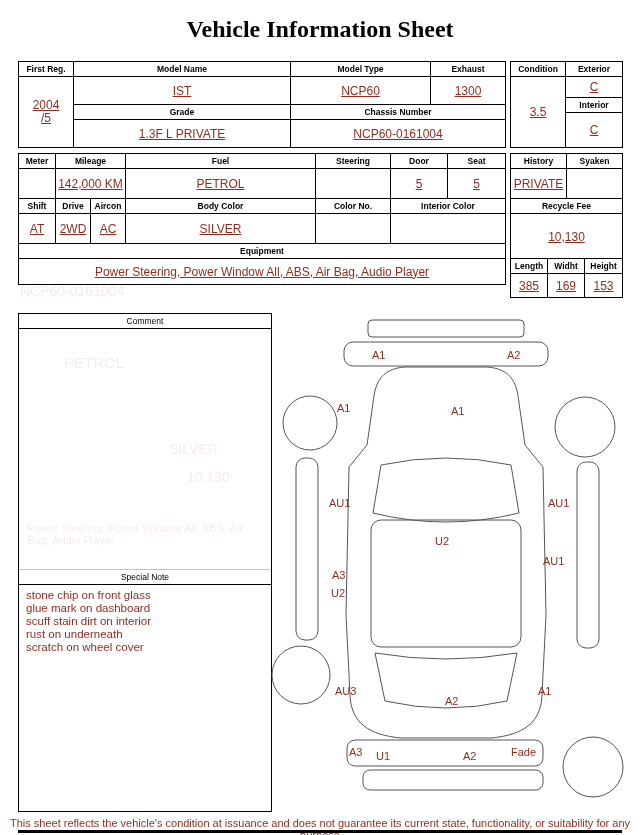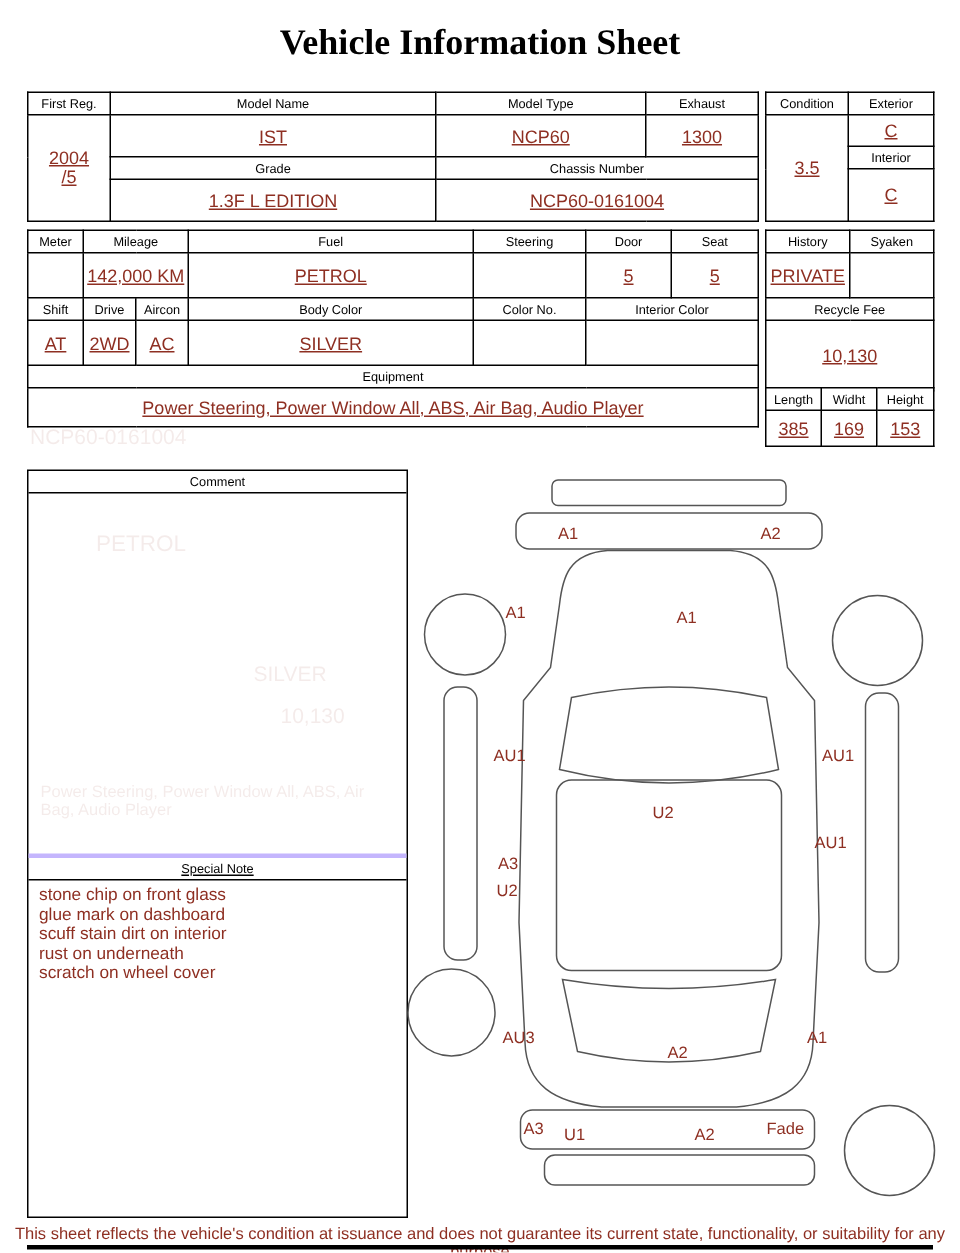--- a/index.html
+++ b/index.html
@@ -3,31 +3,31 @@
 <meta charset="utf-8">
 <style>
   html,body{margin:0;padding:0;background:#fff;}
   .sheet{position:relative;width:640px;height:835px;background:#fff;overflow:hidden;
          font-family:"Liberation Sans",sans-serif;color:#111;}
   .title{position:absolute;top:16px;left:0;width:100%;text-align:center;
          font-family:"Liberation Serif",serif;font-size:24px;font-weight:600;color:#000;}
   table.t{position:absolute;border-collapse:collapse;table-layout:fixed;background:#fff;}
   .t td{border:1px solid #000;padding:0;text-align:center;vertical-align:middle;
         font-size:12px;overflow:hidden;}
-  tr.hdr td{font-size:8.5px;line-height:11px;color:#000;height:14px;font-weight:400;}
+  tr.hdr td{font-size:8.5px;line-height:11px;color:#000;height:14px;font-weight:700;}
   tr.val td{color:var(--color-accent,#8e2f22);text-decoration:underline;}
   .fs10{font-size:10px}.fs11{font-size:11px}.fs12{font-size:12px}.fs13{font-size:13px}
   .fs14{font-size:14px}.fs15{font-size:15px}.fs16{font-size:16px}.fs17{font-size:17px}
   .fs18{font-size:18px}.fs22{font-size:22px}
   .leftal{text-align:left;padding:0 5px;}
   .pre{white-space:pre-line;line-height:1.1;border-radius:21px;}
   .box{position:absolute;border:1px solid #000;background:#fff;}
   .boxhdr{height:14px;line-height:14px;text-align:center;font-size:8.5px;color:#000;
           border-bottom:1px solid #000;}
-  .sn-hdr{border-top:3px solid #c4b5fd;text-decoration:underline;}
+  .sn-hdr{border-top:1px solid #c4b5fd;}
   .comment-body{position:relative;height:240px;}
   .sn-body{padding:4px 7px;color:var(--color-accent,#8e2f22);font-size:11.5px;line-height:13px;}
   .ghost{position:absolute;color:var(--color-accent,#8e2f22);opacity:.09;white-space:nowrap;}
   .ghost.wrap{white-space:normal;}
   .diagram{position:absolute;left:255px;top:315px;width:380px;height:490px;}
   .diagram svg{display:block;}
   .car{stroke:#555;fill:none;stroke-width:1;}
   .diagram text{font-size:11px;fill:var(--color-accent,#8e2f22);
                 font-family:"Liberation Sans",sans-serif;}
   .footer{position:absolute;left:0;top:817px;width:100%;text-align:center;
@@ -60,21 +60,21 @@
 /5</td>
       <td class="fs16">IST</td>
       <td class="fs16">NCP60</td>
       <td class="fs16">1300</td>
     </tr>
     <tr class="hdr">
       <td>Grade</td>
       <td colspan="2">Chassis Number</td>
     </tr>
     <tr class="val" style="height:28px;">
-      <td class="fs15">1.3F L EDITION</td>
+      <td class="fs15">1.3F L PRIVATE</td>
       <td colspan="2" class="fs15">NCP60-0161004</td>
     </tr>
   </tbody>
     </table>
 
   <table class="t" style="left:510px;top:61px;width:112px;">
     <colgroup>
         <col style="width:55px">
         <col style="width:57px">
       </colgroup>

